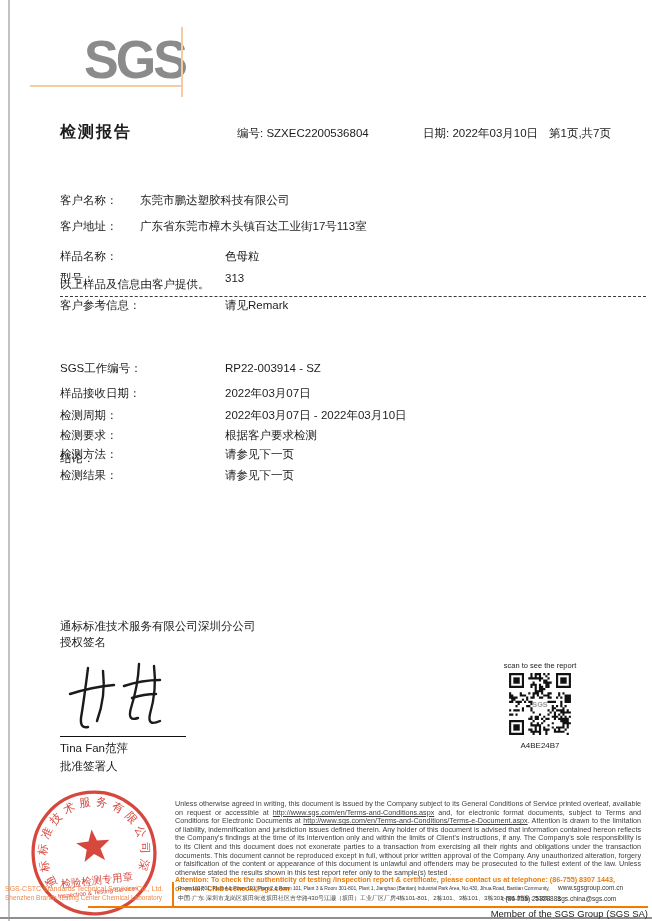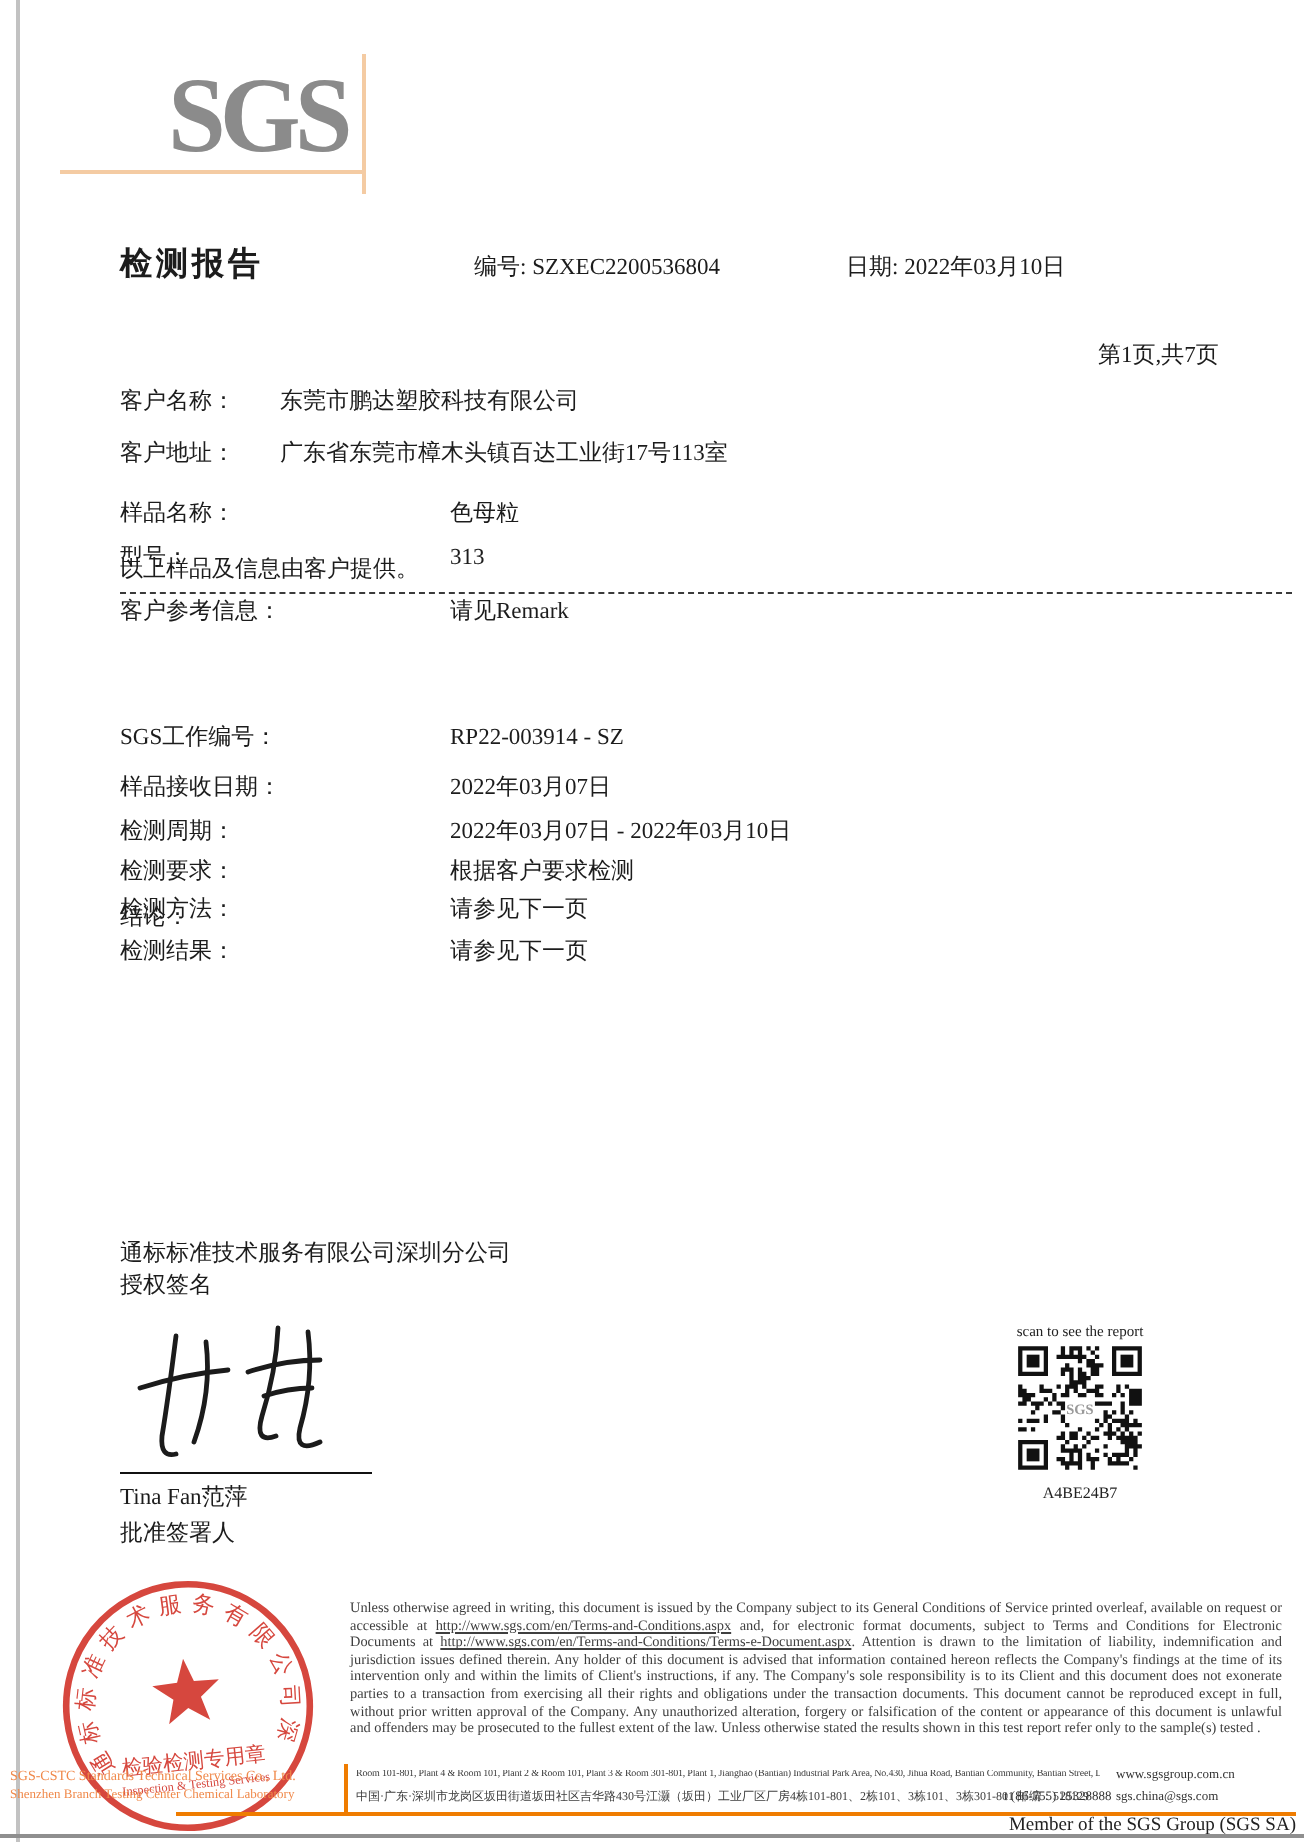--- a/index.html
+++ b/index.html
@@ -1,28 +1,28 @@
 <!DOCTYPE html>
 <html><head>
 <meta charset="utf-8">
 <style>
   * { margin:0; padding:0; box-sizing:border-box; }
   body { background:#ffffff; font-family:"Liberation Sans", sans-serif; }
-  .page { position:relative; width:652px; height:921px; background:#fff; overflow:hidden; color:#1c1c1c;font-family:Liberation Serif, serif; }
+  .page { position:relative; width:652px; height:921px; background:#fff; overflow:hidden; color:#1c1c1c; }
   .edge-left { position:absolute; left:8px; top:0; width:2px; height:921px; background:#c2c2c2; }
   .edge-bottom { position:absolute; left:0; top:917px; width:652px; height:2px; background:#8f8f8f; }
 
   
   .logo { position:absolute; left:84px; top:33px; font-size:52px; font-weight:900; color:#8b8b8b; letter-spacing:-3px; line-height:1; transform:scaleY(1.03); }
   .logo-underline { position:absolute; left:30px; top:85px; width:153px; height:2px; background:#f4cba3; }
   .logo-vline { position:absolute; left:181px; top:27px; width:2px; height:70px; background:#f4cba3; }
   .report-title { position:absolute; left:60px; top:122px; font-size:16px; font-weight:bold; letter-spacing:2px; }
   .hdr-no { position:absolute; left:237px; top:126px; font-size:11.5px; }
   .hdr-date { position:absolute; left:423px; top:126px; font-size:11.5px; }
-  .hdr-page { position:absolute; left:549px; top:126px; font-size:11.5px;margin-top:44px; }
+  .hdr-page { position:absolute; left:549px; top:126px; font-size:11.5px; }
 
   
   .row { position:absolute; left:60px; font-size:11.5px; white-space:nowrap;margin-top:36px; }
   .row .lbl-s { display:inline-block; width:80px; }
   .row .lbl-w { display:inline-block; width:165px; }
   .para-lbl { position:absolute; left:60px; font-size:11.5px; }
   .conclusion-para { position:absolute; left:225px; top:449px; width:424px; font-size:11.5px; line-height:15.8px; text-align:justify; }
   .dash-sep { position:absolute; left:60px; top:296px; width:586px; border-top:1.5px dashed #3a3a3a; }
   .note-row { position:absolute; left:60px; top:277px; font-size:11.5px; }
 
@@ -133,20 +133,21 @@
         <path id="ring" d="M 24.3 88.4 A 46 46 0 1 1 99.7 88.4" fill="none"></path>
       </defs>
     <circle cx="62" cy="62" r="59" fill="none" stroke="#d2342a" stroke-width="3.2"></circle>
     <text font-size="11" fill="#d2342a" letter-spacing="4.2"><textPath href="#ring">通标标准技术服务有限公司深圳分公司</textPath></text>
     <polygon fill="#d2342a" points="62,39 66.1,50.3 78.2,50.7 68.7,58.2 72,69.8 62,63 52,69.8 55.3,58.2 45.8,50.7 57.9,50.3"></polygon>
     <text x="62" y="92" text-anchor="middle" font-size="10" fill="#d2342a">检验检测专用章</text>
     <text x="62" y="102" text-anchor="middle" font-size="6" fill="#d2342a">Inspection &amp; Testing Services</text>
   </svg>
 
   <div class="legal"><span>Unless otherwise agreed in writing, this document is issued by the Company subject to its General Conditions of Service printed overleaf, available on request or accessible at </span><span class="lnk">http://www.sgs.com/en/Terms-and-Conditions.aspx</span><span> and, for electronic format documents, subject to Terms and Conditions for Electronic Documents at </span><span class="lnk">http://www.sgs.com/en/Terms-and-Conditions/Terms-e-Document.aspx</span><span>. Attention is drawn to the limitation of liability, indemnification and jurisdiction issues defined therein. Any holder of this document is advised that information contained hereon reflects the Company's findings at the time of its intervention only and within the limits of Client's instructions, if any. The Company's sole responsibility is to its Client and this document does not exonerate parties to a transaction from exercising all their rights and obligations under the transaction documents. This document cannot be reproduced except in full, without prior written approval of the Company. Any unauthorized alteration, forgery or falsification of the content or appearance of this document is unlawful and offenders may be prosecuted to the fullest extent of the law. Unless otherwise stated the results shown in this test report refer only to the sample(s) tested .</span></div>
+  <div class="attention"><span>Attention: To check the authenticity of testing /inspection report &amp; certificate, please contact us at telephone: (86-755) 8307 1443,</span><br><span>or email: CN.Doccheck@sgs.com</span></div>
 
   <div class="f-company">
     <div class="l1">SGS-CSTC Standards Technical Services Co., Ltd.</div>
     <div class="l2">Shenzhen Branch Testing Center Chemical Laboratory</div>
   </div>
   <div class="f-divider"></div>
   <div class="f-addr-en">Room 101-801, Plant 4 &amp; Room 101, Plant 2 &amp; Room 101, Plant 3 &amp; Room 301-801, Plant 1, Jianghao (Bantian) Industrial Park Area, No.430, Jihua Road, Bantian Community, Bantian Street, Longgang District, Shenzhen, Guangdong, China 518129</div>
   <div class="f-addr-cn">中国·广东·深圳市龙岗区坂田街道坂田社区吉华路430号江灏（坂田）工业厂区厂房4栋101-801、2栋101、3栋101、3栋301-801  邮编：518129</div>
   <div class="f-web">www.sgsgroup.com.cn</div>
   <div class="f-phone">t (86-755) 25328888</div>

